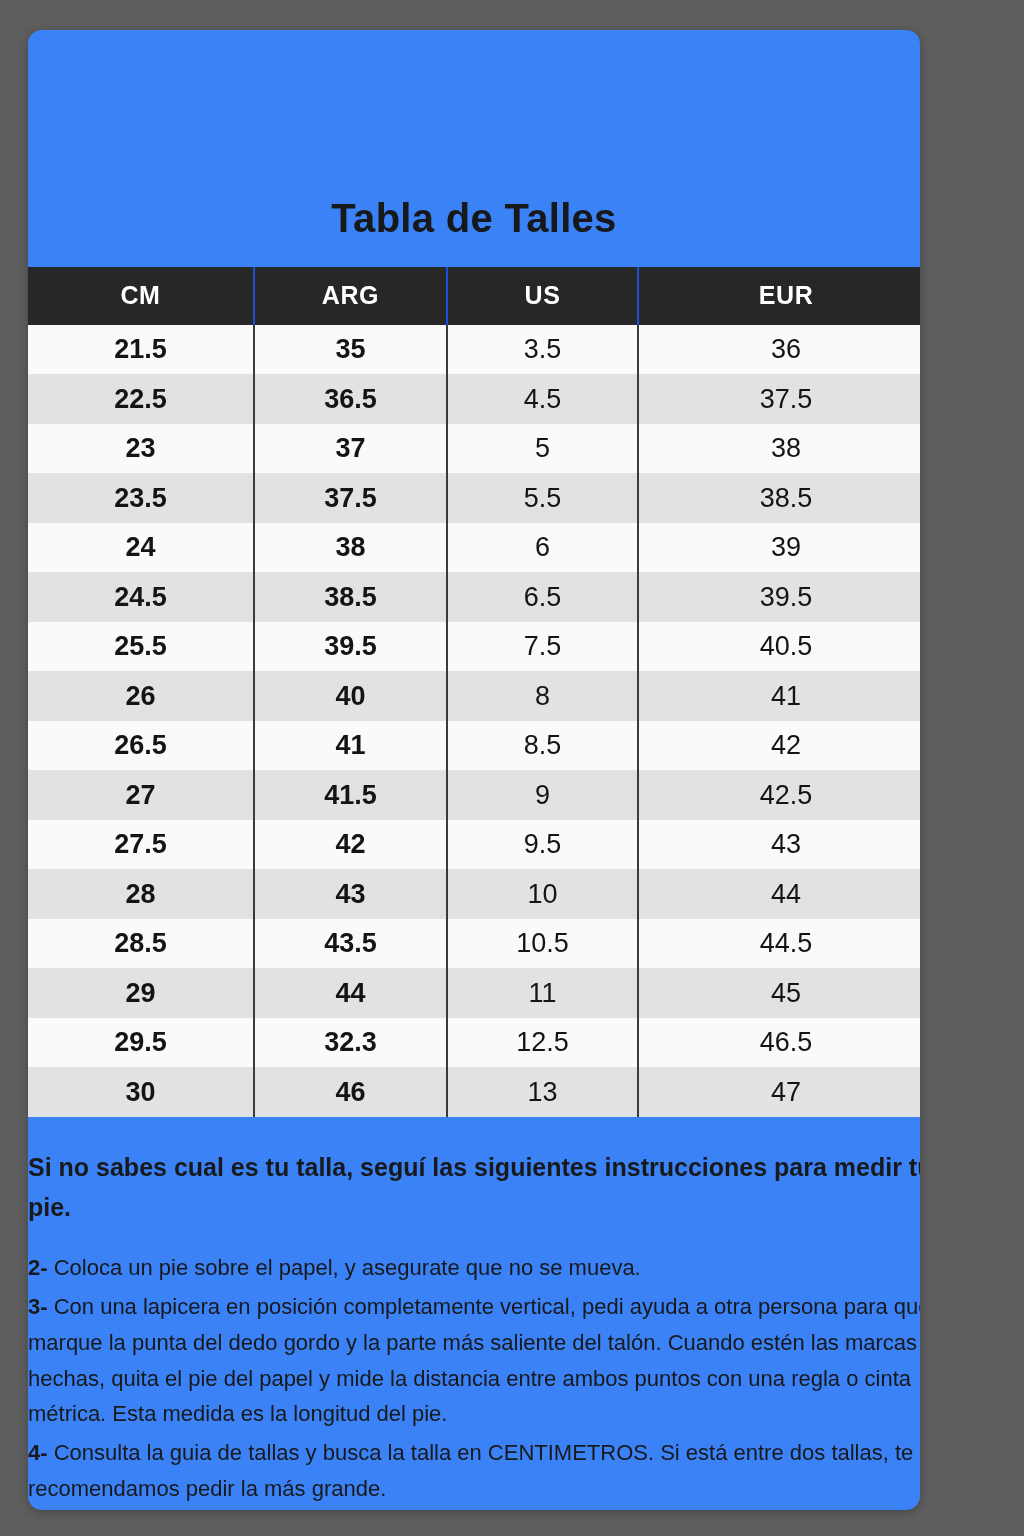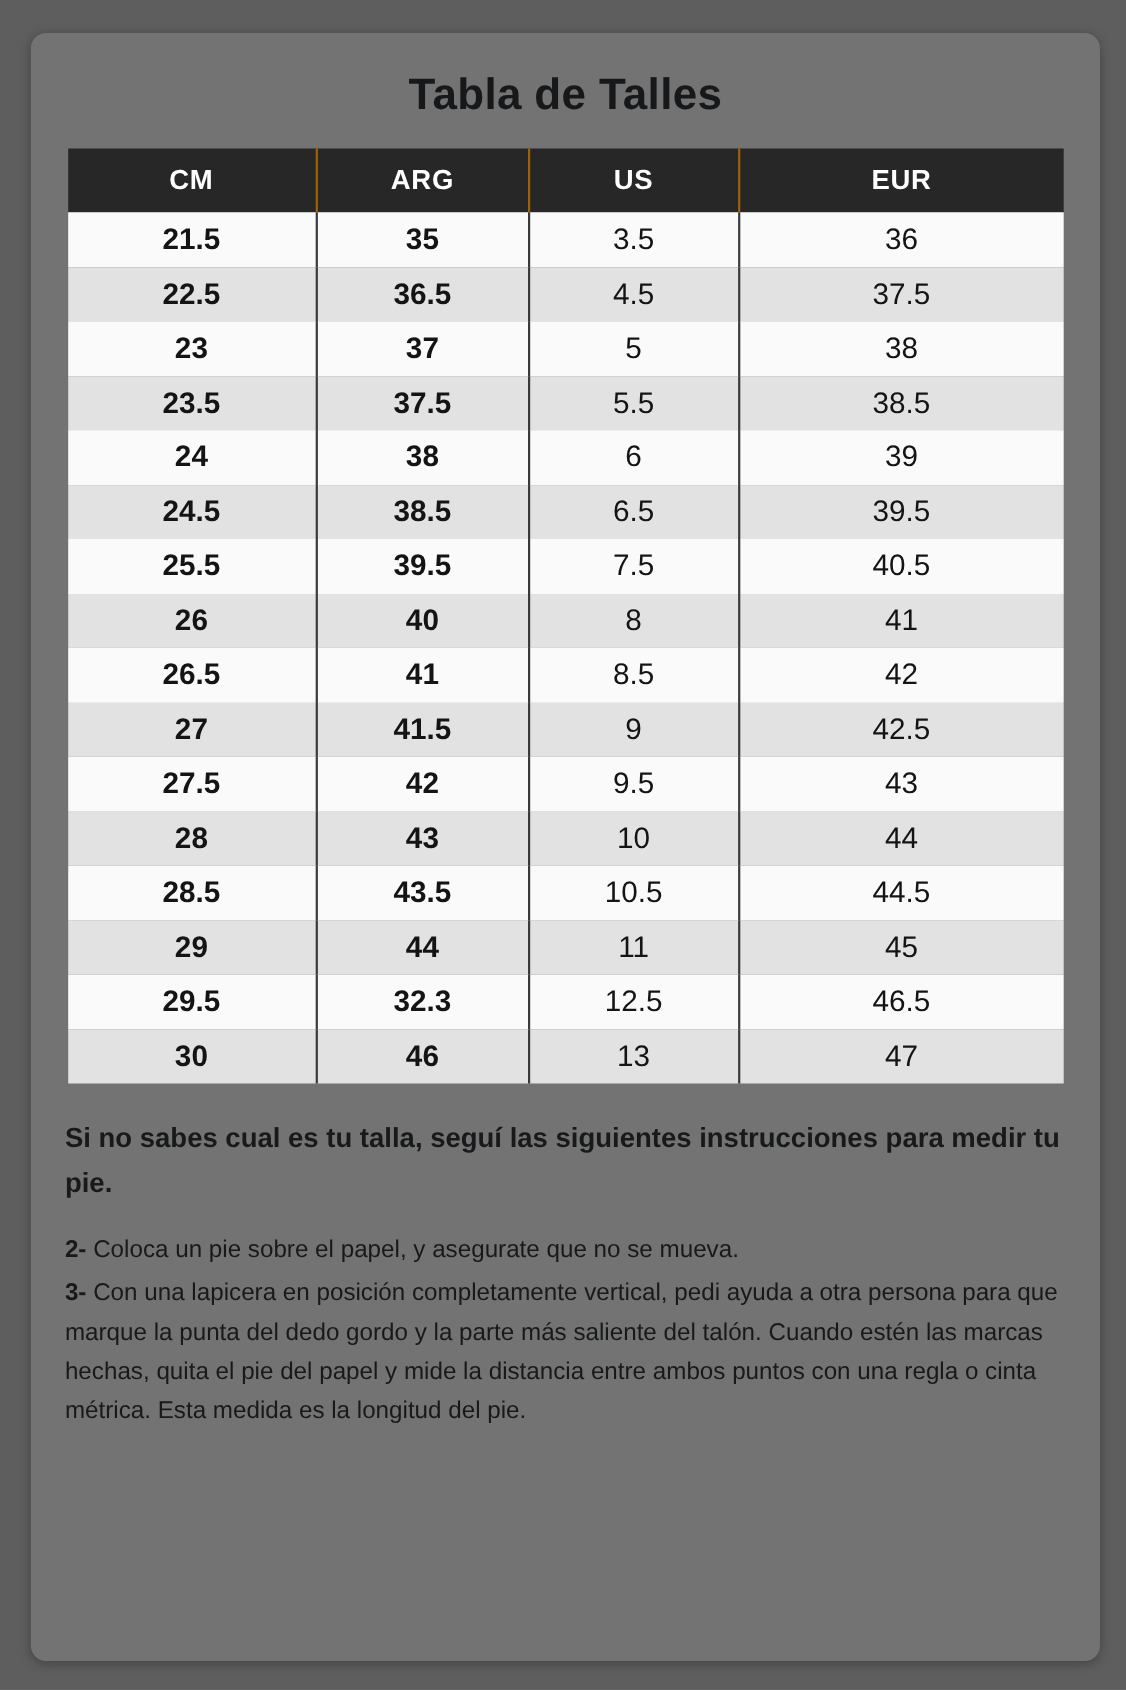--- a/index.html
+++ b/index.html
@@ -22,28 +22,29 @@
     height: 1536px;
     display: flex;
     align-items: flex-start;
     justify-content: center;
   }
 
   .card {
     position: absolute;
     left: 28px;
     top: 30px;
-    width: 972px;
+    width: 892px;
     height: 1480px;
-    background: #737373;
+    background: #3b82f6;
     border-radius: 14px;
     box-shadow: 0 2px 10px rgba(0,0,0,0.28);
     overflow: hidden;
     display: flex;
     flex-direction: column;
+    justify-content: flex-end;
   }
 
   .chart-title {
     text-align: center;
     font-size: 40px;
     font-weight: 700;
     color: #16181a;
     letter-spacing: 0.3px;
     margin-top: 34px;
     margin-bottom: 26px;
@@ -64,21 +65,21 @@
 
   .size-table thead th {
     background: #272727;
     color: #ffffff;
     font-size: 25px;
     font-weight: 700;
     letter-spacing: 0.6px;
     height: 58px;
     text-align: center;
     vertical-align: middle;
-    border-right: 2px solid #a16207;
+    border-right: 2px solid #1d4ed8;
   }
   .size-table thead th:last-child { border-right: none; }
 
   .size-table tbody td {
     height: 49.5px;
     text-align: center;
     vertical-align: middle;
     font-size: 27px;
     color: #141414;
     border-right: 2px solid #3a3a3a;
@@ -241,17 +242,18 @@
             <td class="col-eur">47</td>
           </tr>
         </tbody>
     </table>
 
     <div class="instructions">
       <p class="instr-heading">Si no sabes cual es tu talla, seguí las siguientes instrucciones para medir tu pie.</p>
       <div id="instr-steps">
           <p class="instr-step"><span class="step-num">2-</span><span> Coloca un pie sobre el papel, y asegurate que no se mueva.</span></p>
           <p class="instr-step"><span class="step-num">3-</span><span> Con una lapicera en posición completamente vertical, pedi ayuda a otra persona para que marque la punta del dedo gordo y la parte más saliente del talón. Cuando estén las marcas hechas, quita el pie del papel y mide la distancia entre ambos puntos con una regla o cinta métrica. Esta medida es la longitud del pie.</span></p>
+          <p class="instr-step"><span class="step-num">4-</span><span> Consulta la guia de tallas y busca la talla en CENTIMETROS. Si está entre dos tallas, te recomendamos pedir la más grande.</span></p>
         </div>
     </div>
 
   </div>
 </div>
 
 </body></html>

